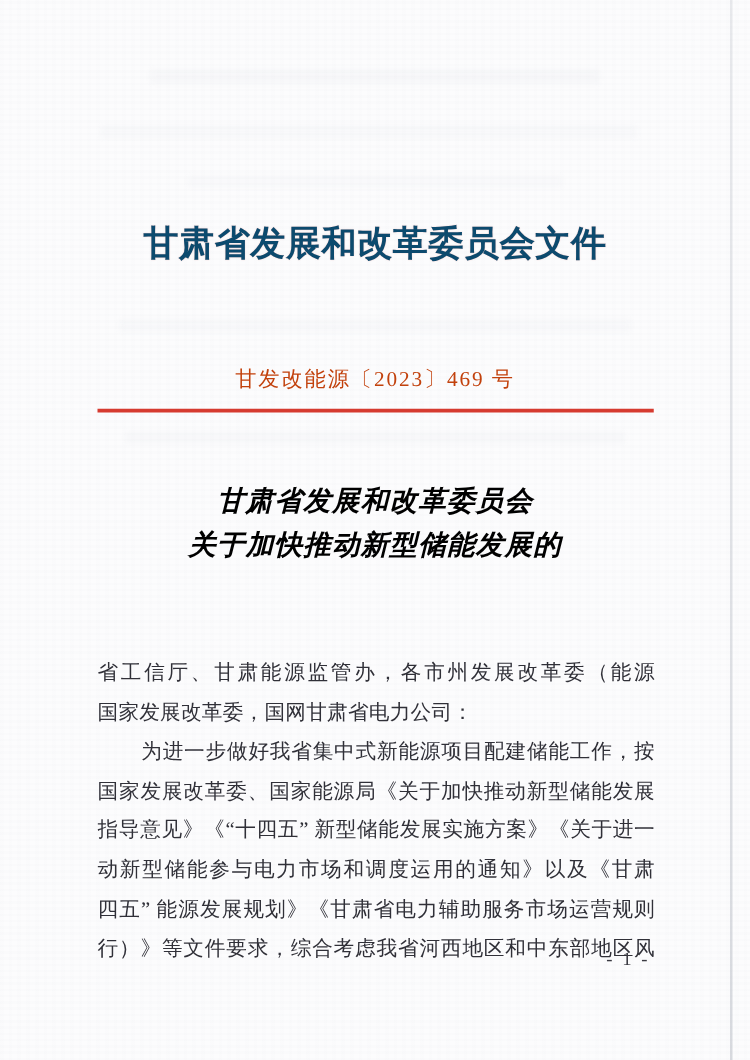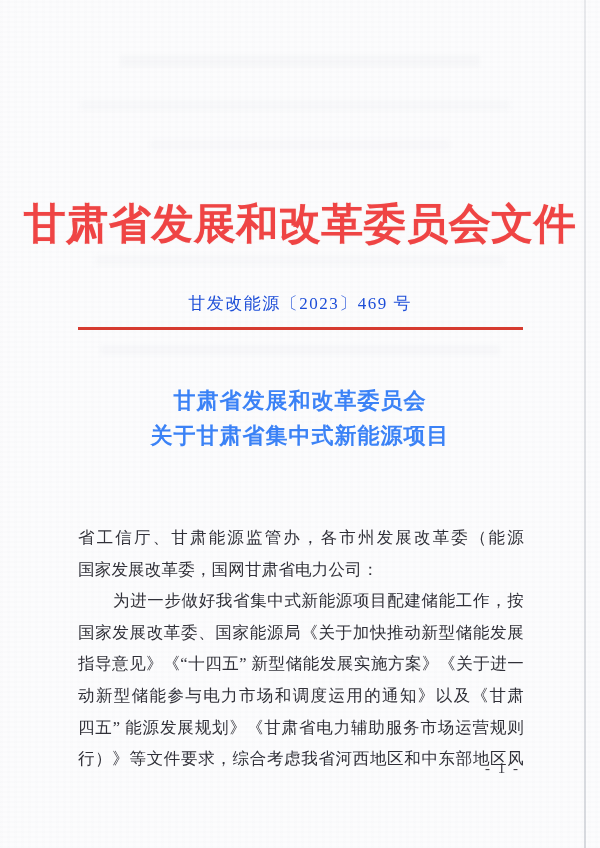--- a/index.html
+++ b/index.html
@@ -43,56 +43,57 @@
     top: 0;
     right: 14px;
     width: 2px;
     height: 848px;
     background: linear-gradient(180deg, rgba(170,175,185,0.25), rgba(170,175,185,0.45));
   }
 
   .org-header {
     position: absolute;
     left: 0;
-    top: 196px;
+    top: 176px;
     width: 100%;
     text-align: center;
-    font-size: 42px;
+    font-size: 28px;
     font-weight: 700;
     letter-spacing: 0.5px;
-    color: #ef4444;
+    color: #0c4a6e;
     text-shadow: 0 0 1px rgba(220,66,55,0.35);
     white-space: nowrap;
   }
   .doc-number {
     position: absolute;
     left: 0;
     top: 292px;
     width: 100%;
     text-align: center;
     font-size: 17px;
     letter-spacing: 1.5px;
-    color: #1d4ed8;
+    color: #c2410c;
     white-space: nowrap;
   }
   .red-rule {
     position: absolute;
     left: 78px;
     top: 327px;
     width: 445px;
     height: 3px;
     background: #d63b30;
   }
   .doc-title {
     position: absolute;
     left: 0;
     top: 383px;
     width: 100%;
     text-align: center;
-    color: #3b82f6;
+    color: #000000;
+    font-style: italic;
   }
   .doc-title .t-line {
     font-size: 22px;
     font-weight: 700;
     line-height: 35px;
     letter-spacing: 1px;
     white-space: nowrap;
   }
   .body-text {
     position: absolute;
@@ -143,21 +144,21 @@
   <div class="paper-edge-right"></div>
 
   <div class="org-header">甘肃省发展和改革委员会文件</div>
 
   <div class="doc-number">甘发改能源〔2023〕469 号</div>
 
   <div class="red-rule"></div>
 
   <div class="doc-title">
     <div class="t-line">甘肃省发展和改革委员会</div>
-    <div class="t-line">关于甘肃省集中式新能源项目</div>
+    <div class="t-line">关于加快推动新型储能发展的</div>
   </div>
 
   <div class="body-text">
     <div class="b-line">省工信厅、甘肃能源监管办，各市州发展改革委（能源局）、兰</div>
     <div class="b-line no-justify">国家发展改革委，国网甘肃省电力公司：</div>
     <div class="b-line indent">为进一步做好我省集中式新能源项目配建储能工作，按照</div>
     <div class="b-line">国家发展改革委、国家能源局《关于加快推动新型储能发展的</div>
     <div class="b-line">指导意见》《“十四五” 新型储能发展实施方案》《关于进一步推</div>
     <div class="b-line">动新型储能参与电力市场和调度运用的通知》以及《甘肃省“十</div>
     <div class="b-line">四五” 能源发展规划》《甘肃省电力辅助服务市场运营规则（试</div>

